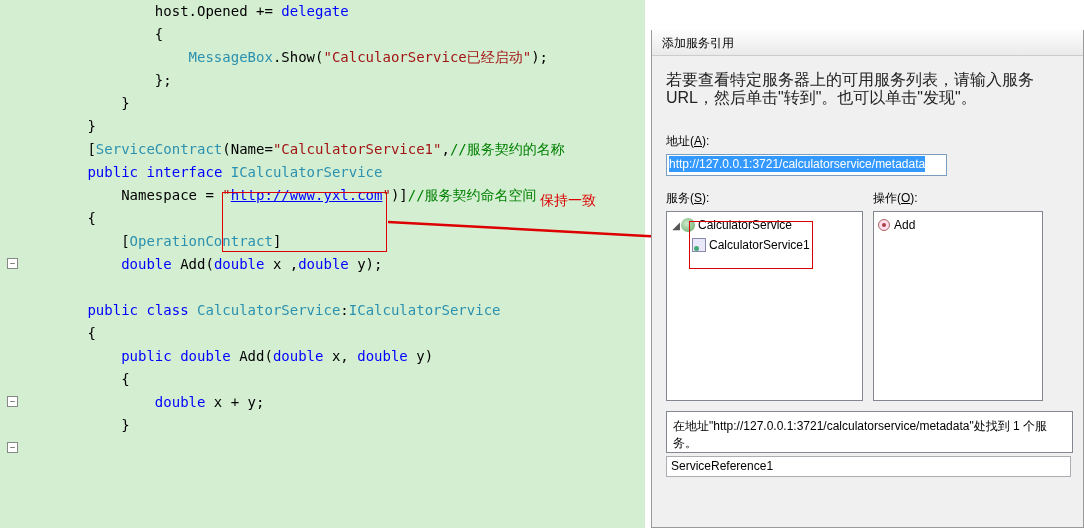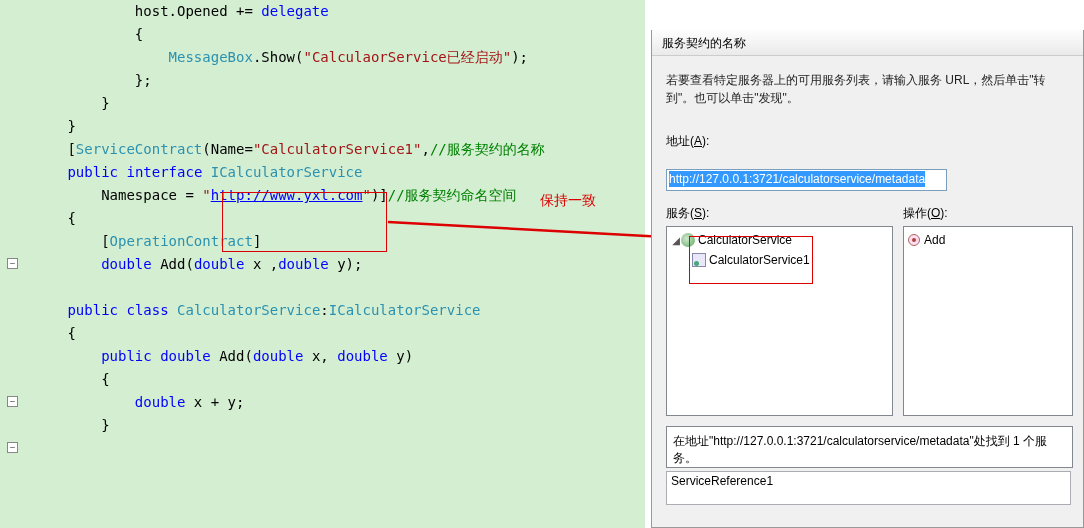--- a/index.html
+++ b/index.html
@@ -1,48 +1,48 @@
 <!DOCTYPE html>
 <html><head>
 <meta charset="utf-8">
 <style>
 * { box-sizing: border-box; margin: 0; padding: 0; }
 body { width: 1084px; height: 528px; font-family: "Microsoft YaHei", "Segoe UI", sans-serif; font-size: 13px; position: relative; overflow: hidden; background: #fff; }
-.code-pane { position: absolute; left: 0; top: 0; width: 645px; height: 528px; background: #d4eed2; font-family: Consolas, monospace; font-size: 14px; line-height: 23px; padding-top: 0; }
+.code-pane { position: absolute; left: 0; top: 0; width: 645px; height: 528px; background: #d4eed2; font-family: Consolas, monospace; font-size: 14px; line-height: 23px; padding-left: 20px; padding-top: 0; }
 .code-line { white-space: pre; }
 .kw { color: #0000ff; }
 .type { color: #2b91af; }
 .str { color: #a31515; }
 .comment { color: #008000; }
 .gutter-minus { position: absolute; left: 7px; width: 11px; height: 11px; border: 1px solid #888; background: #fff; font-size: 9px; line-height: 9px; text-align: center; color: #555; }
 .redbox1 { position: absolute; border: 1px solid #d00; }
 .annot { position: absolute; color: #d00; font-family: "Microsoft YaHei"; font-size: 14px; }
 .arrow-svg { position: absolute; left: 0; top: 0; pointer-events: none; }
 .dialog { position: absolute; left: 651px; top: 30px; width: 433px; height: 498px; background: #f0f0f0; border: 1px solid #999; }
 .dlg-title { position: absolute; left: 0; top: -1px; width: 100%; height: 26px; background: linear-gradient(#fdfdfd,#eaeaea); border-bottom: 1px solid #ccc; padding-left: 10px; line-height: 26px; font-size: 12px; }
 .dlg-body { position: absolute; left: 14px; top: 40px; right: 0; bottom: 0; }
-.instr { font-size: 12px; color: #222; line-height: 18px; width: 405px; }
+.instr { font-size: 16px; color: #222; line-height: 18px; width: 405px; }
 .label { font-size: 12px; margin-top: 26px; }
-.addr-input { width: 281px; height: 22px; border: 1px solid #7a9ebd; background: #fff; margin-top: 19px; font-size: 12px; padding: 2px; }
+.addr-input { width: 281px; height: 22px; border: 1px solid #7a9ebd; background: #fff; margin-top: 4px; font-size: 12px; padding: 2px; }
 .addr-sel { background: #3399ff; color: #fff; padding: 1px 0; }
 .svc-row { display: flex; margin-top: 14px; }
-.svc-col { width: 227px; }
+.svc-col { width: 197px; }
 .op-col { width: 170px; margin-left: 10px; }
 .svc-col .hdr, .op-col .hdr { font-size: 12px; margin-bottom: 4px; }
 .svc-box { border: 1px solid #828790; background: #fff; height: 190px; padding: 4px; font-size: 12px; }
 .tree-item { display: flex; align-items: center; height: 18px; }
 .tri { display: inline-block; width: 10px; text-align: center; color: #555; font-size: 10px; }
 .globe-icon { display: inline-block; width: 14px; height: 14px; border-radius: 50%; background: radial-gradient(circle at 40% 40%, #cfe8cf, #5fa85f); margin-right: 3px; }
 .svc-icon { display: inline-block; width: 14px; height: 14px; background: #e8e8f8; border: 1px solid #88a; margin-right: 3px; position: relative; }
 .svc-icon::after { content: ""; position: absolute; width: 5px; height: 5px; background: #4a7; border-radius: 50%; left: 1px; top: 7px; }
 .op-icon { display: inline-block; width: 12px; height: 12px; border: 1px solid #a66; background: #fde; border-radius: 50%; margin-right: 4px; position: relative; }
 .op-icon::after { content: ""; position: absolute; width: 4px; height: 4px; background: #a44; border-radius: 50%; left: 3px; top: 3px; }
 .svc-redbox { border: 1px solid #d00; padding: 16px 2px; display: inline-flex; align-items: center; }
 .status-box { border: 1px solid #828790; background: #fff; width: 407px; height: 42px; margin-top: 10px; padding: 6px; font-size: 12px; }
-.ns-input { width: 405px; height: 34px; border: 1px solid #abadb3; background: #fff; margin-top: 3px; padding: 2px 4px; font-size: 12px; }
+.ns-input { width: 405px; height: 21px; border: 1px solid #abadb3; background: #fff; margin-top: 3px; padding: 2px 4px; font-size: 12px; }
 .under { text-decoration: underline; }
 .link { color: #0000ff; text-decoration: underline; }
 </style>
 </head>
 <body>
 
 <div class="code-pane">
   <div class="code-line"><span>                host.Opened += </span><span class="kw">delegate</span></div>
   <div class="code-line">                {</div>
   <div class="code-line"><span>                    </span><span class="type">MessageBox</span><span>.Show(</span><span class="str">"CalculaorService已经启动"</span><span>);</span></div>
@@ -76,21 +76,21 @@
 <svg class="arrow-svg" width="1084" height="528">
   <defs>
     <marker id="ah" markerWidth="12" markerHeight="10" refX="11" refY="5" orient="auto">
       <path d="M0,0 L12,5 L0,10 Z" fill="#d00"></path>
     </marker>
   </defs>
   <line x1="388" y1="222" x2="720" y2="240" stroke="#d00" stroke-width="2.5" marker-end="url(#ah)"></line>
 </svg>
 
 <div class="dialog">
-  <div class="dlg-title">服务契约的名称</div>
+  <div class="dlg-title">添加服务引用</div>
   <div class="dlg-body">
     <div class="instr">若要查看特定服务器上的可用服务列表，请输入服务 URL，然后单击"转到"。也可以单击"发现"。</div>
     <div class="label"><span>地址(<span class="under">A</span>):</span></div>
     <div class="addr-input"><span class="addr-sel">http://127.0.0.1:3721/calculatorservice/metadata</span></div>
 
     <div class="svc-row">
       <div class="svc-col">
         <div class="hdr">服务(<span class="under">S</span>):</div>
         <div class="svc-box">
           <div class="tree-item">

